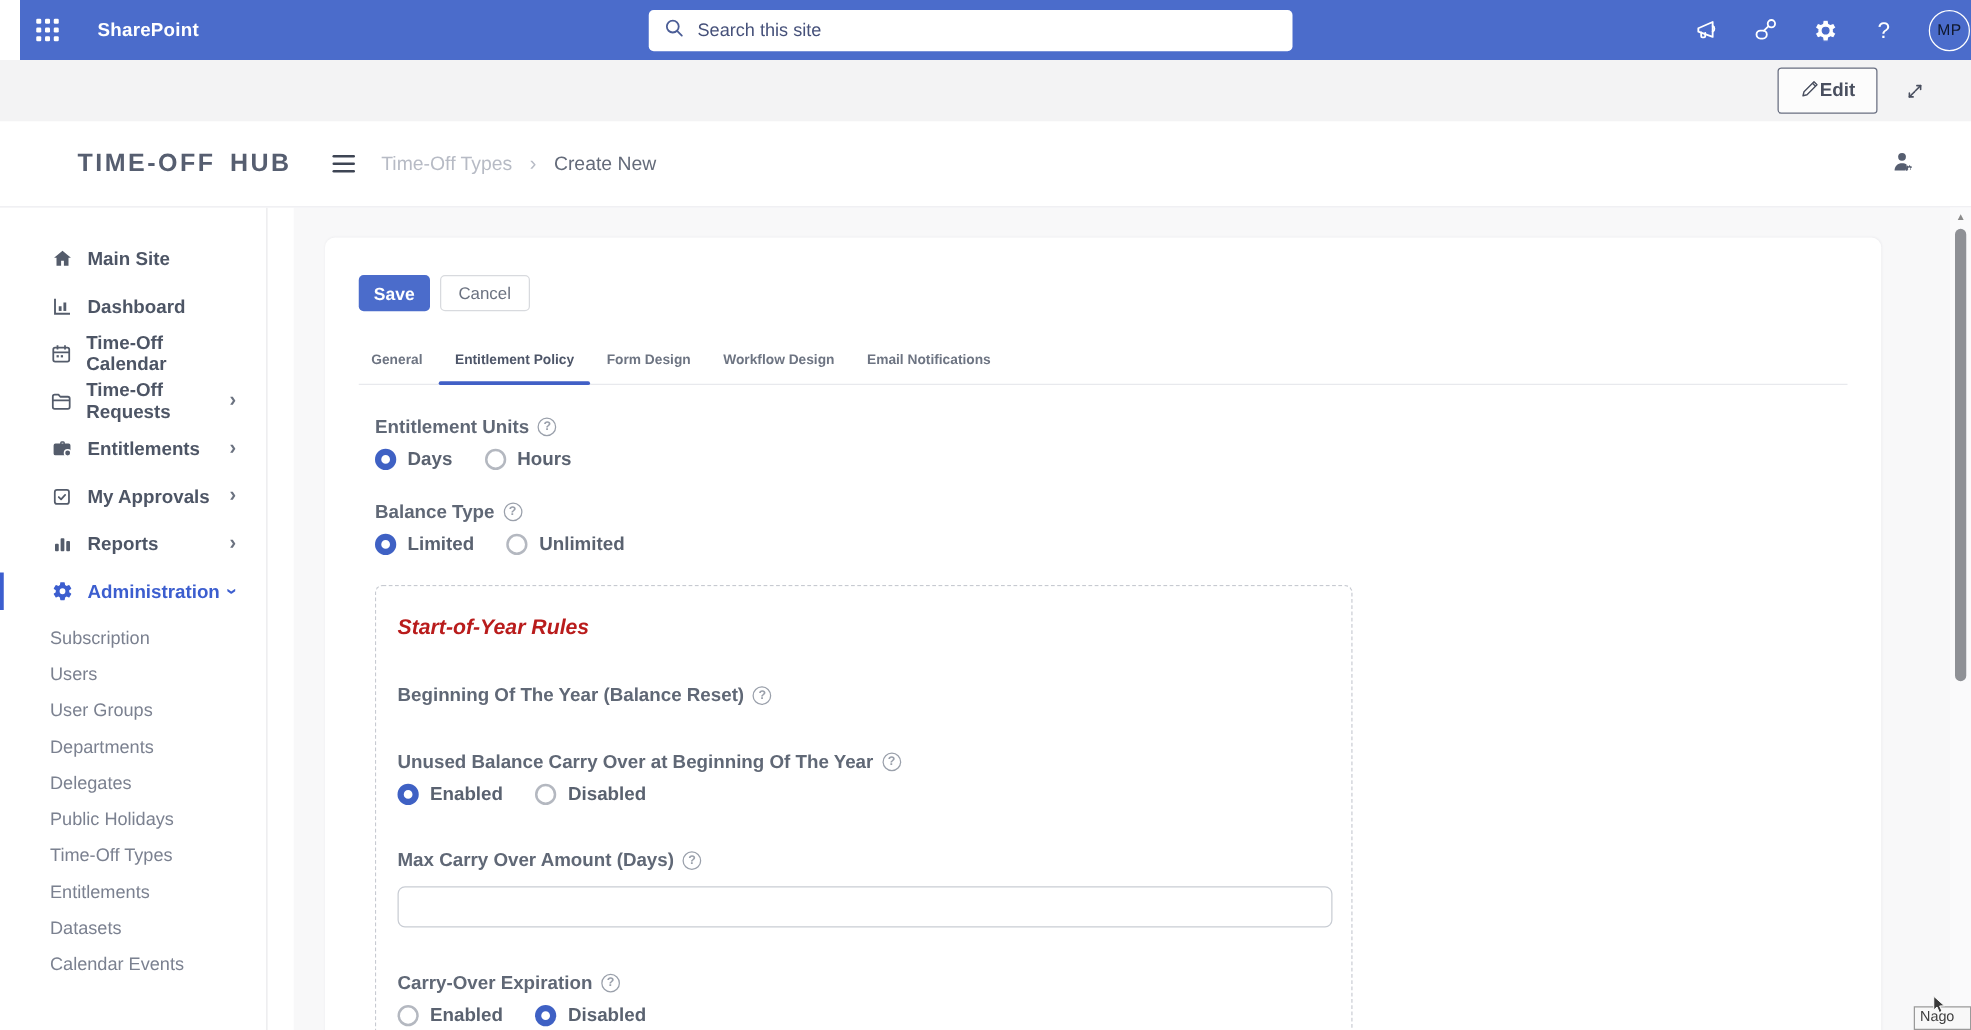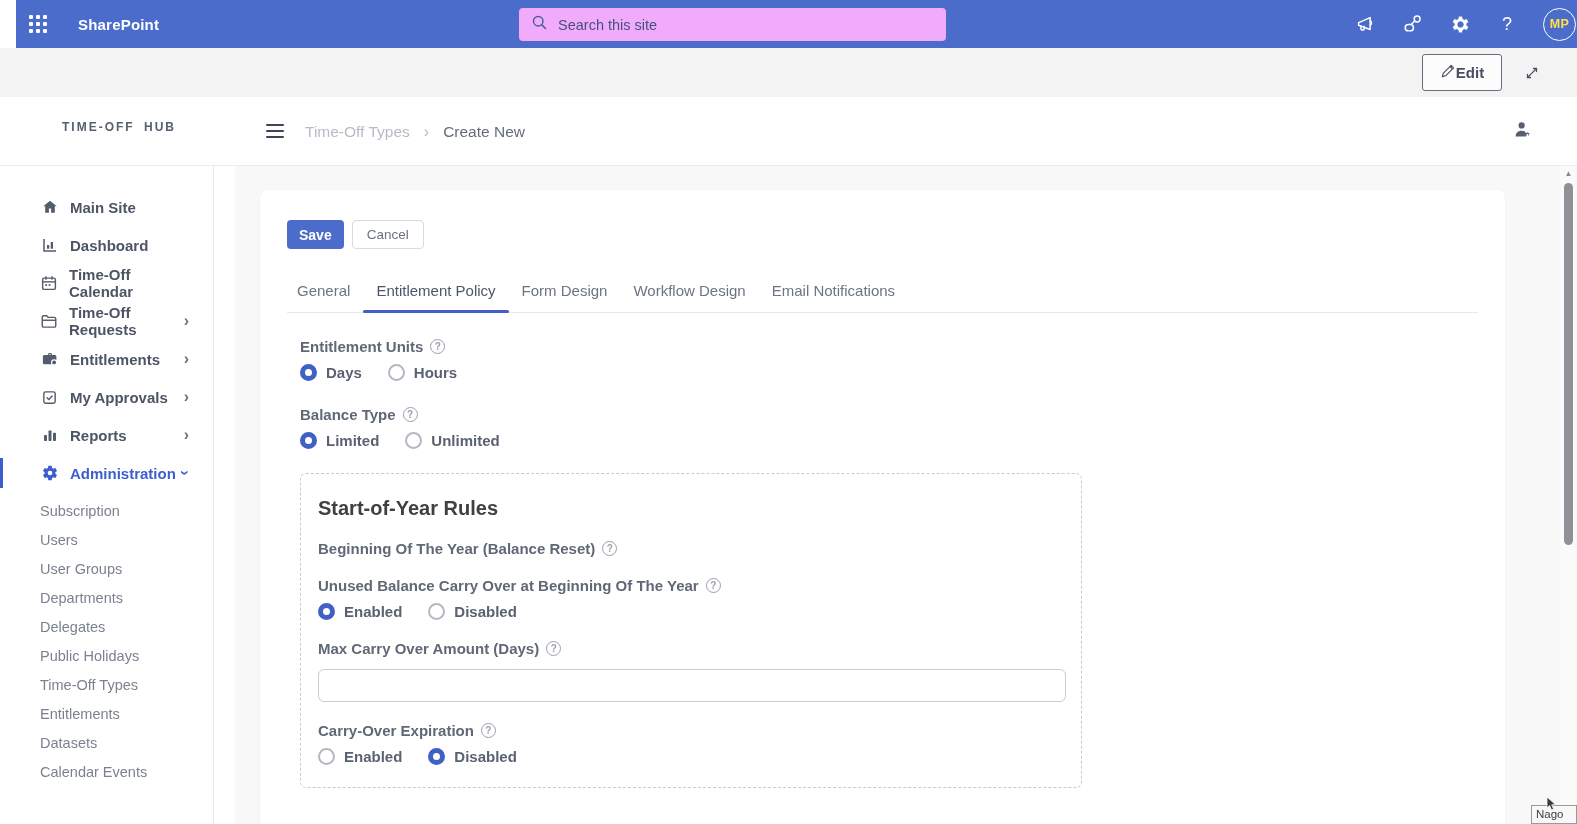--- a/index.html
+++ b/index.html
@@ -8,45 +8,45 @@
     position:relative; overflow:hidden; background:#fff;
     font-family:"Liberation Sans", sans-serif; color:#4c5362;
   }
   
   .topbar { position:absolute; top:0; left:16px; width:100%; height:48px;
     background:#4b6ccb; display:flex; align-items:center; z-index:30; }
   .waffle { width:18px; height:18px; margin-left:13px; display:grid;
     grid-template-columns:repeat(3,4px); grid-template-rows:repeat(3,4px); gap:3px; cursor:pointer; }
   .waffle i { background:#fff; border-radius:1px; }
   .sp-name { color:#fff; font-weight:bold; font-size:15px; margin-left:31px; letter-spacing:.2px; }
-  .searchbox { position:absolute; left:503px; top:8px; width:427px; height:33px;
-    background:#f0abfc; border-radius:4px; display:flex; align-items:center; padding-left:12px; }
+  .searchbox { position:absolute; left:503px; top:8px; width:515px; height:33px;
+    background:#ffffff; border-radius:4px; display:flex; align-items:center; padding-left:12px; }
   .searchbox svg { flex:0 0 auto; }
   .searchbox input { border:none; outline:none; flex:1; margin-left:10px; font-size:14.5px;
     font-family:"Liberation Sans",sans-serif; color:#3f4a6b; background:transparent; }
   .searchbox input::placeholder { color:#46517a; opacity:1; }
   .top-icons { position:absolute; right:17px; top:0; height:48px; display:flex; align-items:center; gap:25px; }
   .tbi { width:22px; height:22px; display:flex; align-items:center; justify-content:center;
     color:#fff; cursor:pointer; }
   .help-glyph { font-size:18px; color:#fff; font-weight:400; }
   .avatar { width:33px; height:33px; border-radius:50%; border:1.6px solid #fff;
-    display:flex; align-items:center; justify-content:center; color:#fde047; font-size:12.5px;
-    font-weight:bold; letter-spacing:.3px; cursor:pointer; }
+    display:flex; align-items:center; justify-content:center; color:#0f172a; font-size:12.5px;
+    font-weight:normal; letter-spacing:.3px; cursor:pointer; }
   
   .cmdbar { position:absolute; top:48px; left:0; width:100%; height:49px; background:#f3f3f4; z-index:25; }
   .edit-btn { position:absolute; right:75px; top:6px; width:80px; height:37px;
     border:1px solid #686e80; border-radius:3px; background:#fcfcfc; display:flex;
     align-items:center; justify-content:center; gap:0; cursor:pointer;
     color:#494f5f; font-size:15px; font-weight:600; }
   .expand-btn { position:absolute; right:34px; top:14px; width:22px; height:22px; cursor:pointer;
     display:flex; align-items:center; justify-content:center; color:#494f5f; }
   
   .appheader { position:absolute; top:97px; left:0; width:100%; height:69px; background:#fff;
     border-bottom:1px solid #ececef; z-index:20; }
-  .logo { position:absolute; left:62px; top:23px; font-size:12px; letter-spacing:2px; color:#565e70; }
+  .logo { position:absolute; left:62px; top:23px; font-size:20px; letter-spacing:2px; color:#565e70; }
   .logo .l1 { font-weight:600; }
   .logo .l2 { font-weight:800; margin-left:4px; }
   .hamburger { position:absolute; left:266px; top:27px; width:18px; height:14px; cursor:pointer;
     display:flex; flex-direction:column; justify-content:space-between; }
   .hamburger i { height:2.4px; background:#3e4554; border-radius:1px; }
   .breadcrumb { position:absolute; left:305px; top:26px; font-size:15.5px; display:flex; gap:14px; align-items:center; }
   .bc-muted { color:#b7bbc5; cursor:pointer; }
   .bc-sep { color:#b7bbc5; font-size:16px; }
   .bc-current { color:#646b7a; }
   .usergear { position:absolute; right:43px; top:22px; width:22px; height:22px; color:#565e70; cursor:pointer; }
@@ -68,37 +68,37 @@
   
   .main { position:absolute; top:166px; left:235px; right:0; bottom:0; background:#f8f8f9; }
   .card { position:absolute; left:25px; top:24px; width:1245px; height:900px; background:#fff;
     border-radius:8px; box-shadow:0 0 2px rgba(40,40,60,.06); padding:30px 27px 0 27px; }
   .btn-row { display:flex; gap:8px; }
   .btn-save { min-width:50px; height:29px; background:#4b6ccb; color:#fff; border:none; border-radius:4px;
     font-size:14px; font-weight:600; font-family:"Liberation Sans",sans-serif; cursor:pointer; padding:0 12px; }
   .btn-cancel { height:29px; background:#fff; color:#6b7280; border:1px solid #d8dade; border-radius:4px;
     font-size:13.5px; font-family:"Liberation Sans",sans-serif; cursor:pointer; padding:0 14px; }
   .tabs { display:flex; gap:26px; margin-top:27px; padding-left:10px; border-bottom:1px solid #e8e9ed; }
-  .tab { position:relative; font-size:15px; font-weight:400; color:#6d7482; padding:6px 0 13px 0; cursor:pointer; }
+  .tab { position:relative; font-size:11px; font-weight:700; color:#6d7482; padding:6px 0 13px 0; cursor:pointer; }
   .tab.active { color:#4d5568; }
   .tab.active::after { content:""; position:absolute; left:-13px; right:-13px; bottom:-1px; height:3px;
     background:#4160c6; border-radius:2px; }
   .form { padding-left:13px; }
   .f-label { display:flex; align-items:center; gap:7px; margin-top:25px;
     font-size:15px; font-weight:600; color:#606876; }
   .qmark { width:15px; height:15px; border:1.4px solid #9aa0ab; border-radius:50%; color:#9aa0ab;
     font-size:10px; font-weight:bold; display:flex; align-items:center; justify-content:center; flex:0 0 auto; }
   .radio-row { display:flex; align-items:center; gap:26px; margin-top:9px; }
   .radio { display:flex; align-items:center; gap:9px; cursor:pointer; }
   .rdot { width:17px; height:17px; border-radius:50%; background:#fff; border:2px solid #b4b8c0; flex:0 0 auto; }
   .rdot.on { border:5px solid #3f61c4; }
   .rtext { font-size:15px; font-weight:600; color:#5a6270; }
   .dashed-box { margin-top:24px; width:782px; border:1px dashed #c7cad1; border-radius:6px; padding:15px 17px 22px 17px; }
-  .sec-title { font-size:20px; font-weight:700; color:#404040; margin-top:8px; }
-  .dashed-box .f-label { margin-top:20px; }
+  .sec-title { font-size:17px; font-weight:700; color:#b91c1c; margin-top:8px;font-style:italic; }
+  .dashed-box .f-label { margin-top:36px; }
   .sel, .txt { margin-top:12px; width:748px; height:33px; border:1px solid #c9cdd4; border-radius:6px;
     background:#fff; display:flex; align-items:center; padding:0 14px; font-size:14.5px; color:#4f5665; cursor:pointer; }
   .sel .selchev { margin-left:auto; color:#5a6270; font-size:16px; font-weight:bold;
     transform:rotate(90deg); }
   .txt { cursor:text; }
   .txt input { border:none; outline:none; width:100%; font-size:14.5px; color:#4f5665;
     font-family:"Liberation Sans",sans-serif; background:transparent; }
   
   .scrollbar { position:absolute; top:166px; right:0; width:17px; bottom:0; background:#fafafb; z-index:40; }
   .scroll-up { position:absolute; top:3px; left:3px; width:11px; text-align:center; color:#8a8a8a; font-size:8px; cursor:pointer; }

